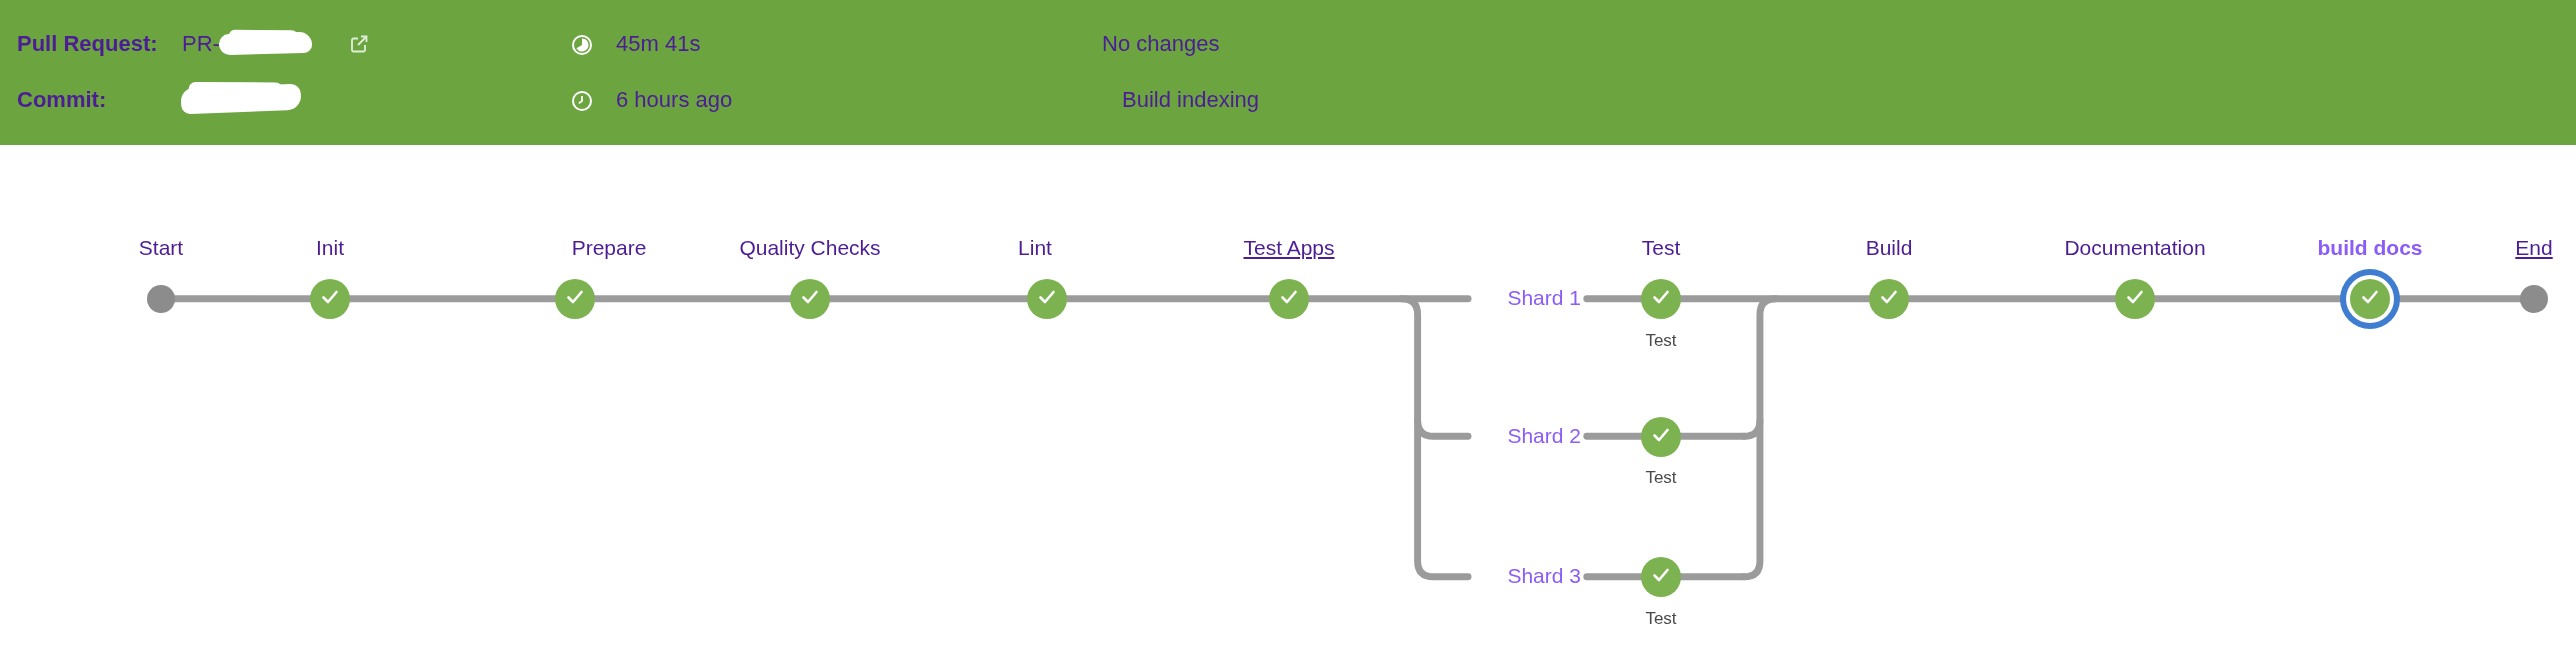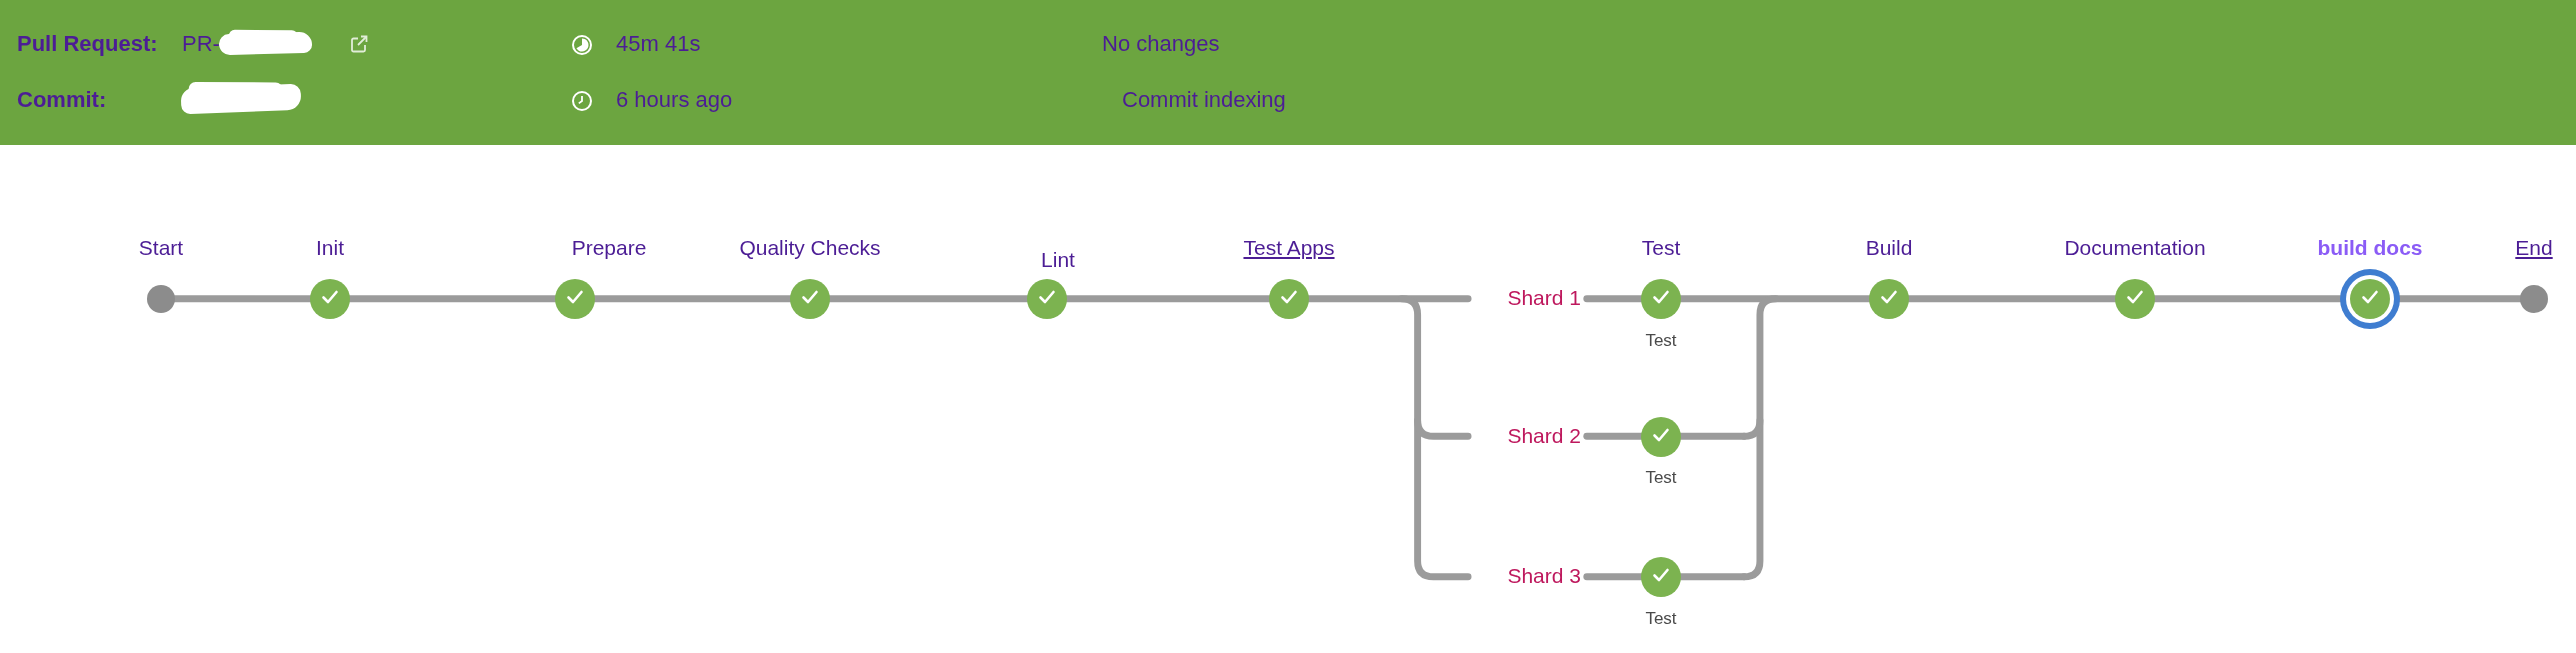--- a/index.html
+++ b/index.html
@@ -23,21 +23,21 @@
   .node { position:absolute; z-index:3; width:40px; height:40px; border-radius:50%;
           background:#7CB350; transform:translate(-50%,-50%);
           display:flex; align-items:center; justify-content:center; cursor:pointer; }
   .node.selected { box-shadow:0 0 0 4px #fff, 0 0 0 10px #3F7DD0; }
   .dot { position:absolute; z-index:3; width:28px; height:28px; border-radius:50%;
          background:#8C8C8C; transform:translate(-50%,-50%); }
   .nlabel { position:absolute; z-index:2; top:236px; transform:translateX(-50%);
             font-size:21px; color:#4c1d95; white-space:nowrap; cursor:pointer; }
   .nlabel.selected { font-weight:bold; color:#8b5cf6; }
   .branch-label { position:absolute; z-index:2; width:144px; text-align:right;
-                  font-size:21px; color:#be185d; white-space:nowrap; }
+                  font-size:21px; color:#8b5cf6; white-space:nowrap; }
   .step-sublabel { position:absolute; z-index:2; transform:translateX(-50%);
                    font-size:17px; color:#4A4A4A; white-space:nowrap; }
 </style>
 </head>
 <body>
 
 <div class="stage-canvas">
 
   <div class="run-header">
     <span class="hdr-text hdr-bold" style="left:17px; top:31px;">Pull Request:</span>
@@ -66,41 +66,41 @@
     <span class="redact redact-commit"></span>
 
     <span class="hdr-icon" style="left:570px; top:89px;">
       <svg width="24" height="24" viewBox="0 0 24 24" fill="none" stroke="#fff" stroke-width="2">
         <circle cx="12" cy="12" r="9"></circle>
         <path d="M12 7v5l-3.2 2.4" stroke-width="1.8"></path>
       </svg>
     </span>
     <span class="hdr-text" style="left:616px; top:87px;">6 hours ago</span>
 
-    <span class="hdr-text" style="left:1122px; top:87px;">Commit indexing</span>
+    <span class="hdr-text" style="left:1122px; top:87px;">Build indexing</span>
   </div>
 
   <svg class="graph-svg" width="2576" height="653" viewBox="0 0 2602 660">
     <g stroke="#9B9B9B" stroke-width="7" fill="none" stroke-linecap="round">
       <path d="M163 302 H1483"></path>
       <path d="M1603 302 H2560"></path>
       <path d="M1416 302 Q1432 302 1432 318 V567 Q1432 583 1448 583 H1483"></path>
       <path d="M1432 425 Q1432 441 1448 441 H1483"></path>
       <path d="M1603 441 H1762"></path>
       <path d="M1603 583 H1762"></path>
       <path d="M1762 583 Q1778 583 1778 567 V318 Q1778 302 1794 302"></path>
       <path d="M1762 441 Q1778 441 1778 425"></path>
     </g>
   </svg>
 
   <div class="nlabel" style="left:161px;">Start</div>
   <div class="nlabel" style="left:330px;">Init</div>
   <div class="nlabel" style="left:575px;margin-left:34px;">Prepare</div>
   <div class="nlabel" style="left:810px;">Quality Checks</div>
-  <div class="nlabel" style="left:1058px;margin-top:12px;">Lint</div>
+  <div class="nlabel" style="left:1035px;">Lint</div>
   <div class="nlabel" style="left:1289px;text-decoration:underline;">Test Apps</div>
   <div class="nlabel" style="left:1661px;">Test</div>
   <div class="nlabel" style="left:1889px;">Build</div>
   <div class="nlabel" style="left:2135px;">Documentation</div>
   <div class="nlabel selected" style="left:2370px;">build docs</div>
   <div class="nlabel" style="left:2534px;text-decoration:underline;">End</div>
 
   <div class="dot" style="left:161px; top:299px;"></div>
 
   <div class="node" style="left:330px; top:299px;">

